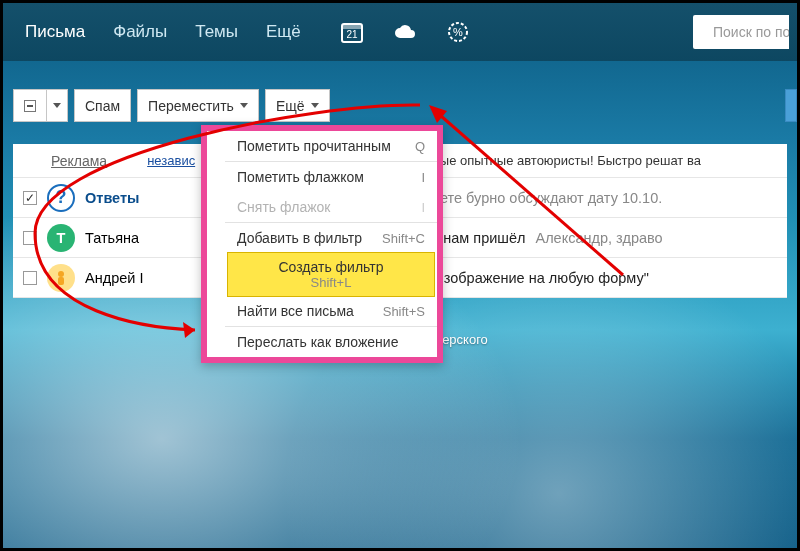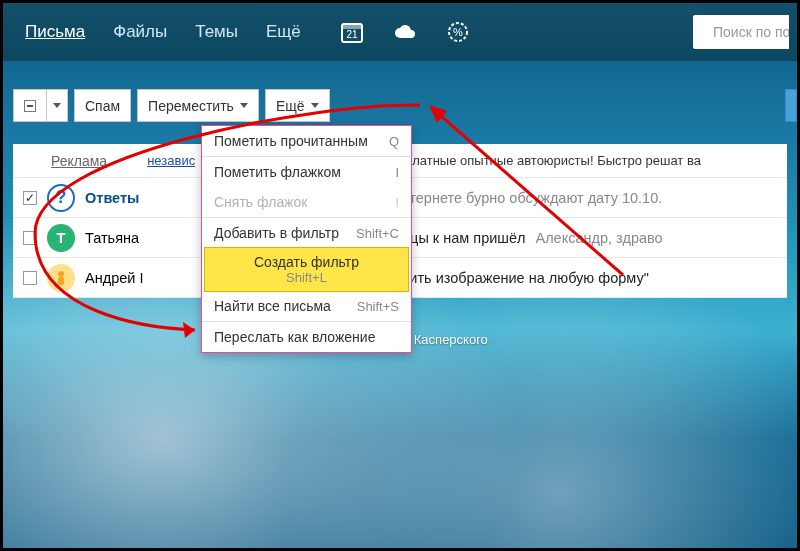--- a/index.html
+++ b/index.html
@@ -11,21 +11,21 @@
       radial-gradient(ellipse at 20% 80%, rgba(255,255,255,0.6), transparent 40%),
       radial-gradient(ellipse at 70% 90%, rgba(255,255,255,0.4), transparent 35%),
       linear-gradient(180deg, #0b5a80 0%, #1a7aa5 25%, #2190b5 40%, #3db0d0 60%, #136a94 80%, #0d5c86 100%);
   }
   .topbar {
     position: relative; height: 58px; background: linear-gradient(180deg,#14506b,#0d4761);
     display: flex; align-items: center; padding: 0 8px; color: #fff;
   }
   .topnav { display: flex; gap: 0; }
   .topnav .tab { padding: 0 14px; height: 58px; line-height: 58px; font-size: 17px; color: #cfe8f2; cursor: pointer; }
-  .topnav .tab.active { color: #fff; font-weight: 500; text-decoration: underline; }
+  .topnav .tab.active { color: #fff; font-weight: 500; }
   .topicons { display: flex; gap: 27px; margin-left: 24px; color: #fff; }
   .topicons .ic { width: 26px; height: 26px; display:flex; align-items:center; justify-content:center; cursor:pointer; }
   .search { margin-left: auto; background: #fff; height: 34px; width: 96px; display: flex; align-items: center; padding: 0 20px; color: #999; border-radius: 2px 0 0 2px; overflow:hidden; white-space:nowrap;}
   .toolbar {
     position: relative; margin: 28px 0 0 10px; display: flex; gap: 6px;
   }
   .btn {
     background: #fff; border: 1px solid #c6c6c6; padding: 6px 10px; font-size: 14px; color: #333;
     display: flex; align-items: center; gap: 6px; cursor: pointer;
   }
@@ -56,22 +56,22 @@
   .subj { flex:1; overflow:hidden; white-space:nowrap; text-overflow:ellipsis;}
   .subj .s1 { color:#222; }
   .subj .s2 { color:#888; margin-left:6px; }
   .subj.bold .s1 { font-weight:bold; }
   .protected {
     position:relative; margin:34px 10px 0 10px; color:#fff; font-size:13px;
     text-shadow:0 1px 2px rgba(0,0,0,0.4);
   }
   .protected a { color:#fff; text-decoration:underline; }
   .dropdown {
-    position:absolute; left:198px; top:122px; width:211px; background:#fff;
-    border:1px solid #ec4899; box-shadow:0 3px 10px rgba(0,0,0,0.25); z-index:50;
+    position:absolute; left:198px; top:122px; width:242px; background:#fff;
+    border:6px solid #ec4899; box-shadow:0 3px 10px rgba(0,0,0,0.25); z-index:50;padding-left:18px;
   }
   .dropdown .item {
     display:flex; align-items:center; padding:7px 12px; font-size:14px; color:#333; cursor:pointer;
     justify-content:space-between;
   }
   .dropdown .item.disabled { color:#b3b3b3; cursor:default; }
   .dropdown .item .sc { color:#888; font-size:13px; }
   .dropdown .item.disabled .sc { color:#ccc; }
   .dropdown .item.hl { background:#ffe648; border:1px solid #d9b400; margin:-1px 2px; padding:6px 10px;flex-direction:column; }
   .dropdown .sep { height:1px; background:#e2e2e2; }

